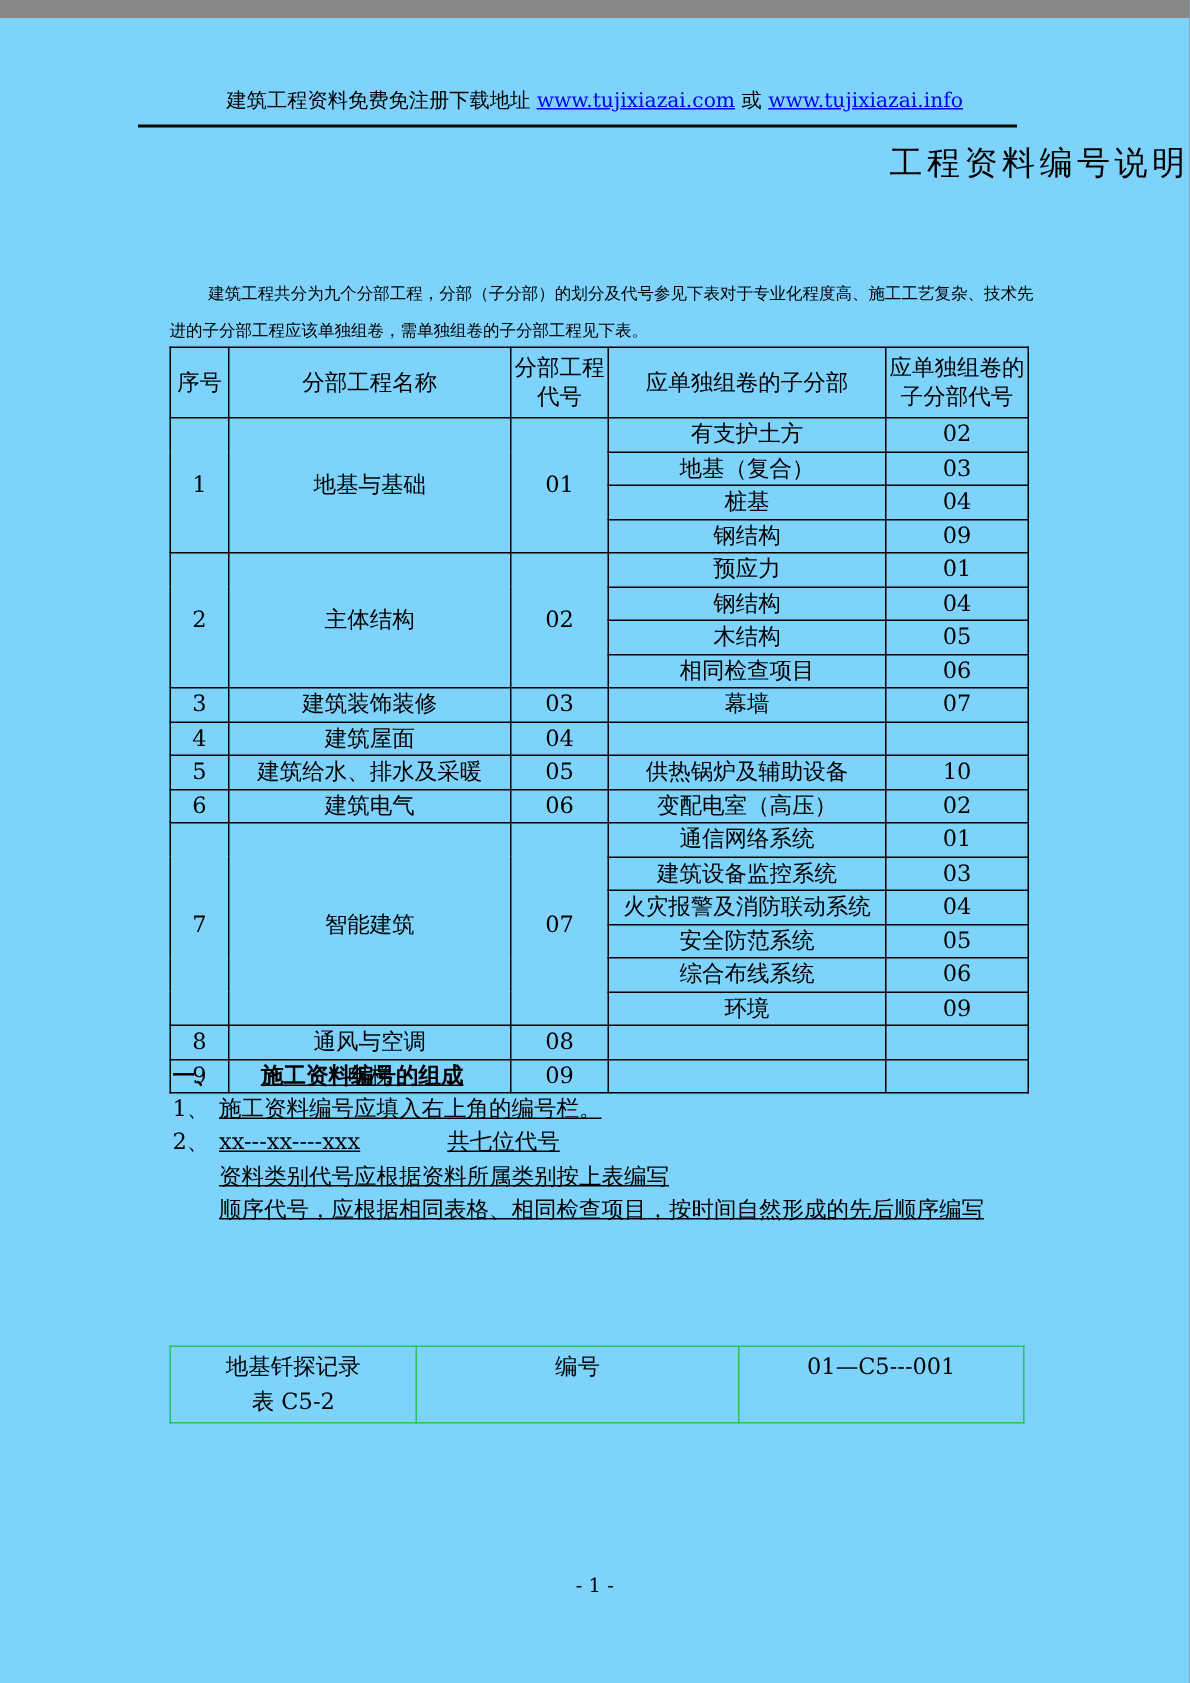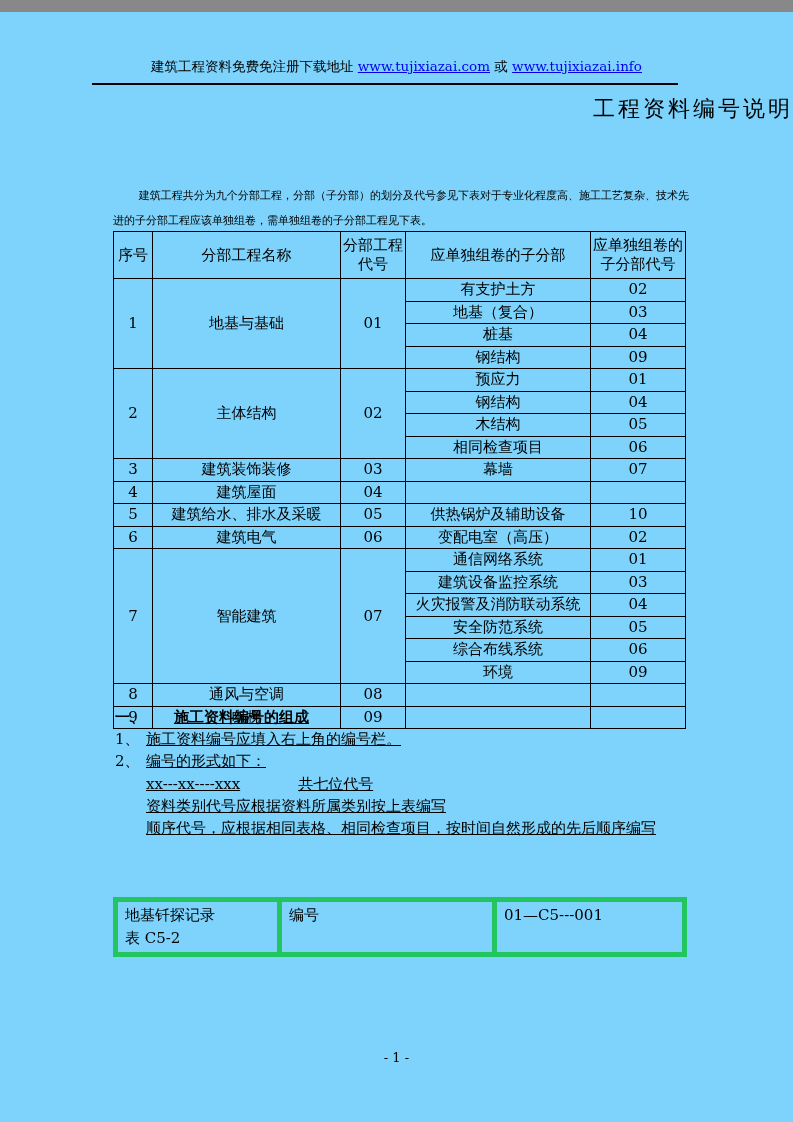--- a/index.html
+++ b/index.html
@@ -59,22 +59,22 @@
   .li .num{position:absolute;left:0;top:0;}
   .indented{padding-left:31px;}
   .code-gap{display:inline-block;width:58px;}
   
   .bottom-table{
     position:absolute;top:885px;left:113px;
     table-layout:fixed;width:569px;height:52px;
     font-size:15px;
   }
   .bottom-table td{
-    border:5px solid #22c55e;
-    vertical-align:top;text-align:left;
+    border:1px solid #22c55e;
+    vertical-align:top;text-align:center;
     padding:2px 7px;line-height:23px;
   }
   
   .footer{
     position:absolute;top:1038px;left:0;width:100%;
     text-align:center;font-size:13px;
   }
 </style>
 </head>
 <body>
@@ -225,21 +225,20 @@
     <div class="sec-heading">
       <span class="sec-num">一、</span><span>施工资料编号的组成</span>
     </div>
     <div class="li">
       <span class="num">1、</span>
       <span>施工资料编号应填入右上角的编号栏。</span>
     </div>
     <div class="li">
       <span class="num">2、</span>
     </div>
-    <div class="indented">编号的形式如下：</div>
     <div class="indented">
       <span>xx---xx----xxx</span><span class="code-gap"></span><span>共七位代号</span>
     </div>
     <div class="indented">资料类别代号应根据资料所属类别按上表编写</div>
     <div class="indented">顺序代号，应根据相同表格、相同检查项目，按时间自然形成的先后顺序编写</div>
   </div>
 
   <table class="bottom-table">
     <colgroup>
       <col style="width:164px">

